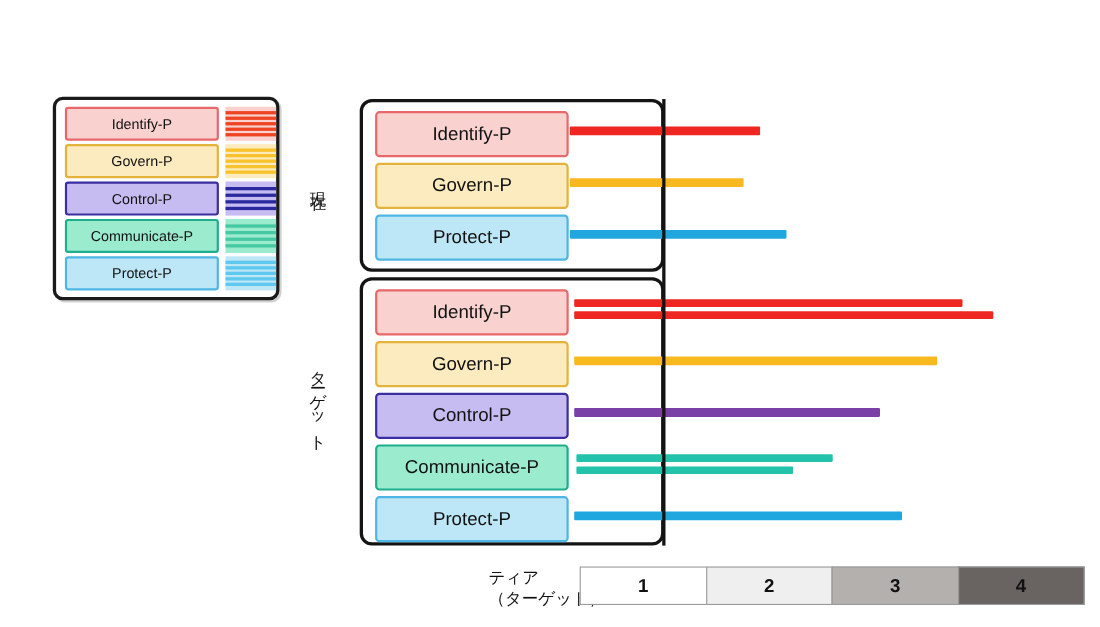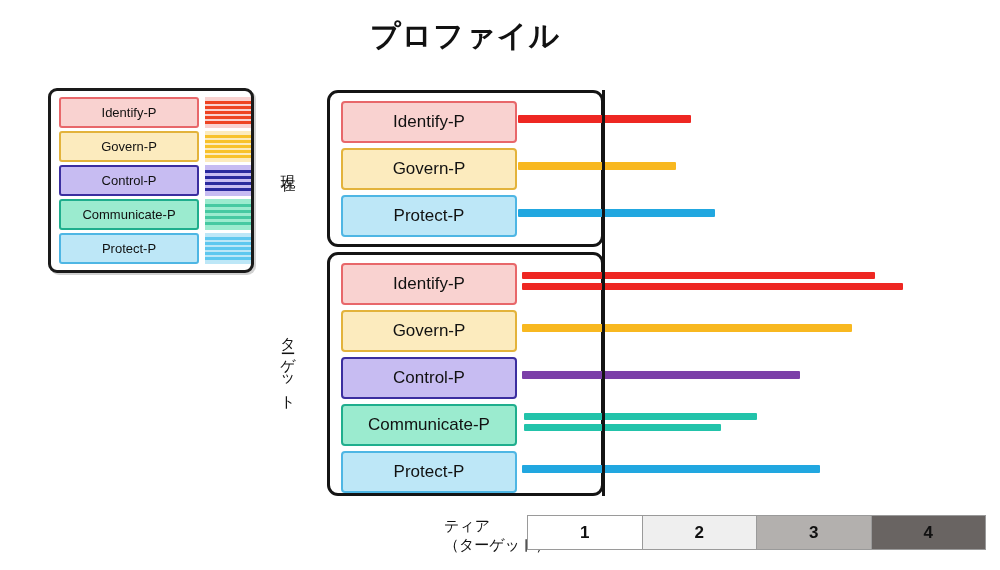--- a/index.html
+++ b/index.html
@@ -93,21 +93,20 @@
     position:absolute;left:444px;top:517px;width:95px;
     text-align:left;font-size:15px;color:#111;line-height:1.25;
   }
   #tier-label div{white-space:nowrap;}
 </style>
 </head>
 <body>
 
 <div class="stage">
 
-  <div class="abs title" id="heading-profile" style="left:330px;top:16px;width:270px;">プロファイル</div>
 
   <div class="abs" id="core-panel">
       <div class="core-row" style="top: 6px;">
         <div class="core-chip" style="background: rgb(249, 210, 208); border-color: rgb(232, 103, 106);">Identify-P</div>
         <div class="core-stack" style="background: rgb(249, 210, 208);">
           <i style="background: rgb(238, 68, 34);"></i>
           <i style="background: rgb(238, 68, 34);"></i>
           <i style="background: rgb(238, 68, 34);"></i>
           <i style="background: rgb(238, 68, 34);"></i>
           <i style="background: rgb(238, 68, 34);"></i>

